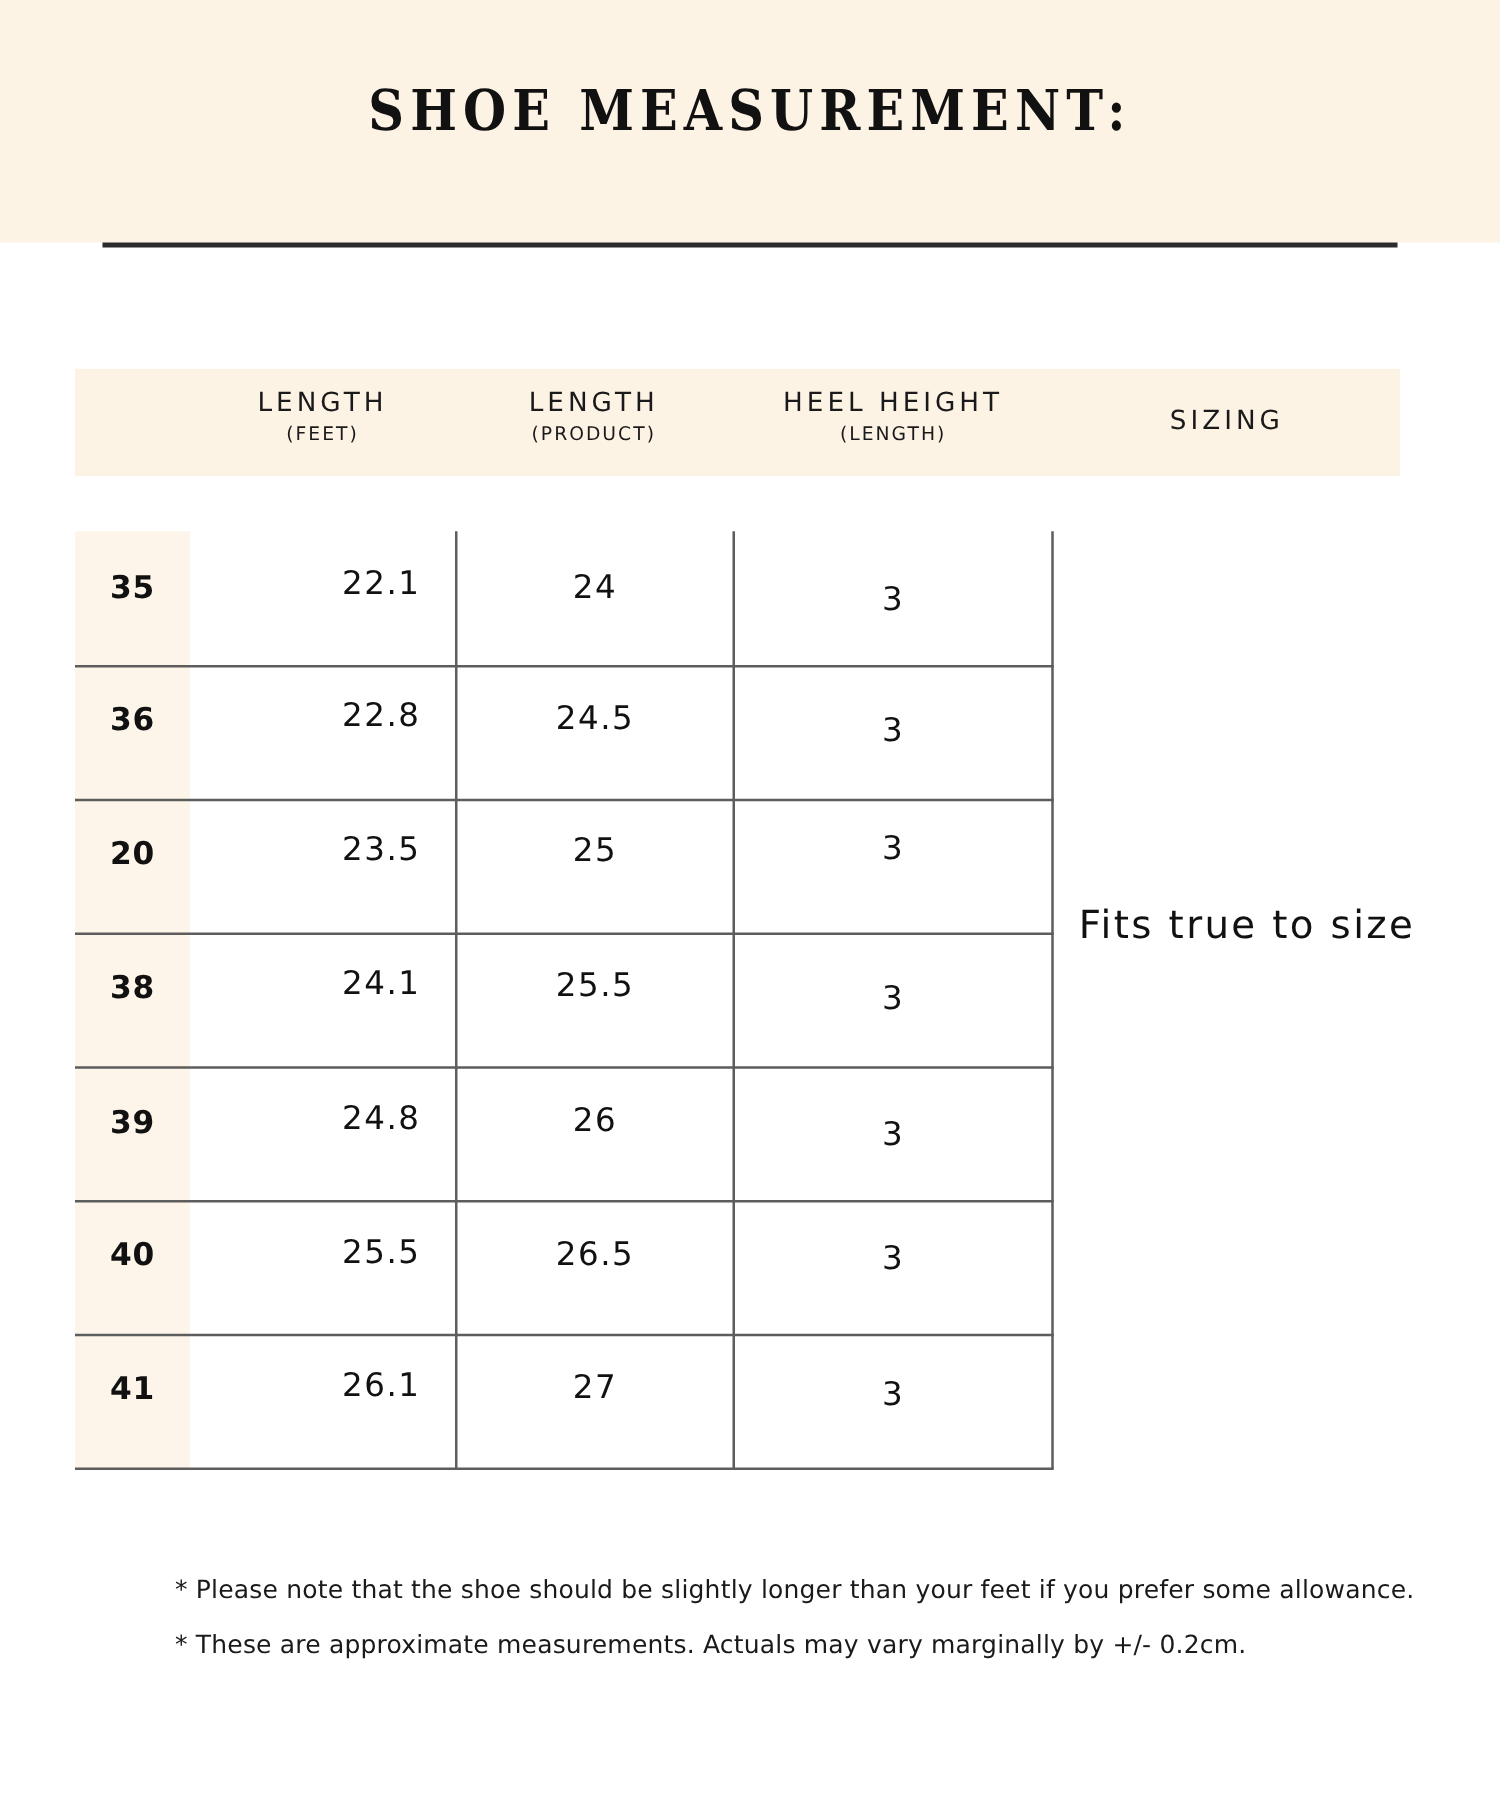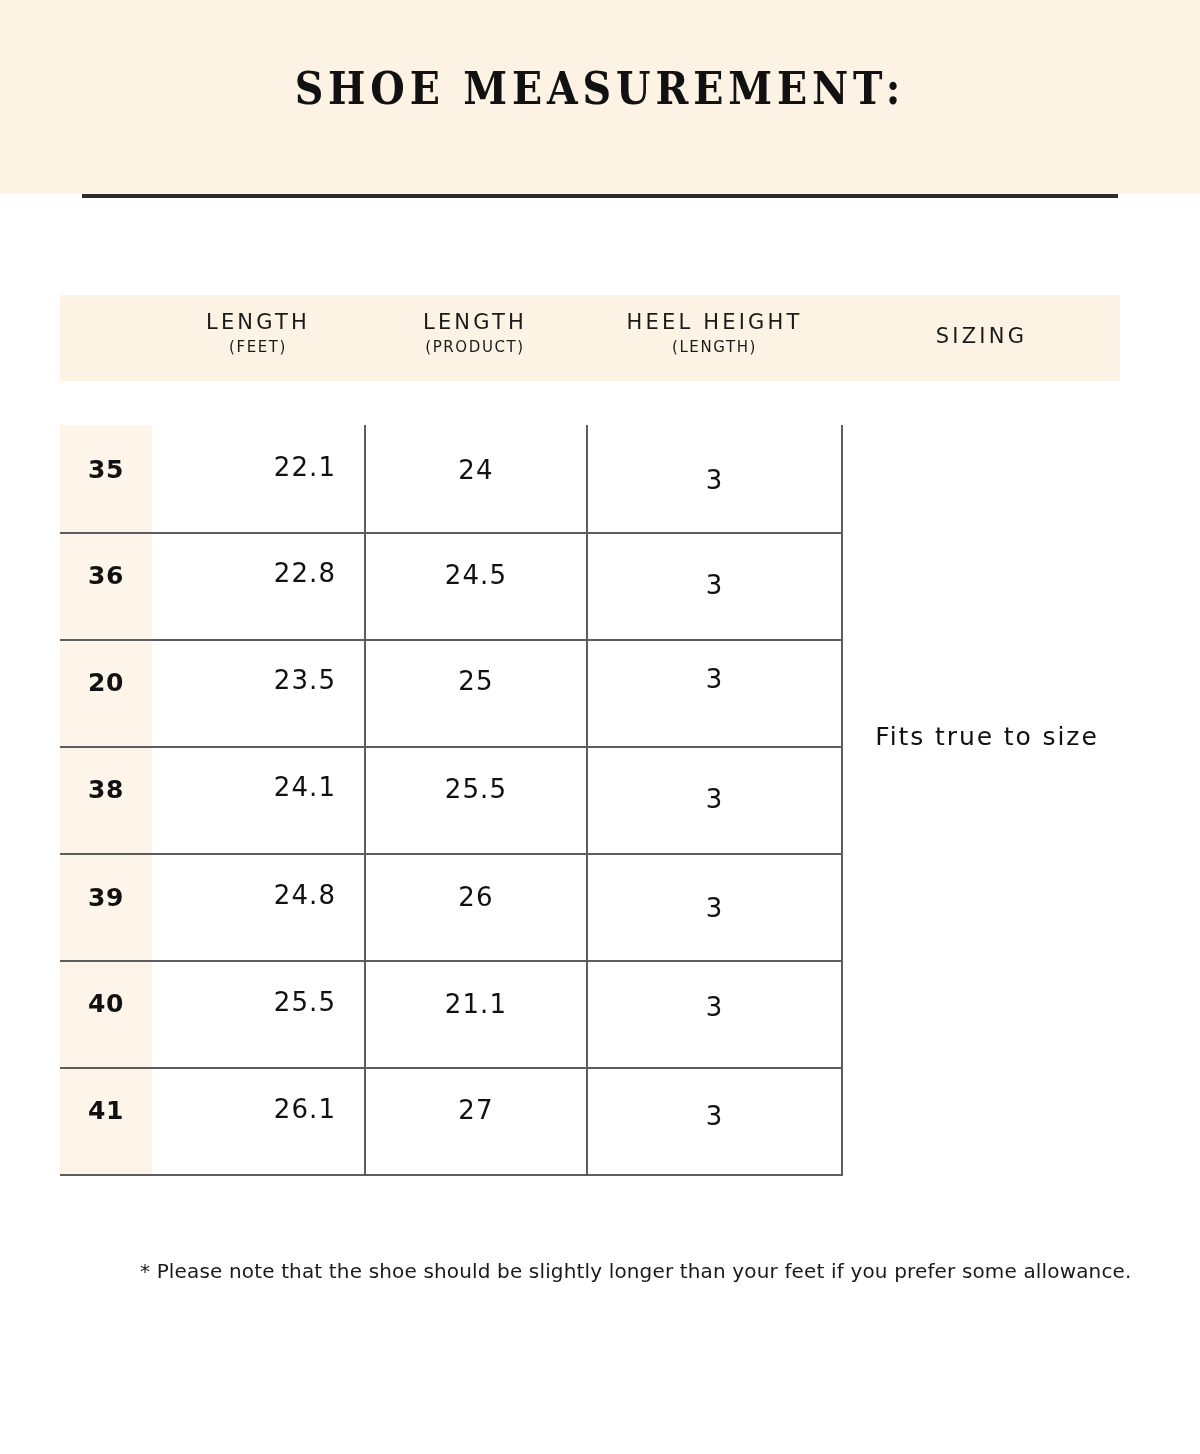--- a/index.html
+++ b/index.html
@@ -156,25 +156,26 @@
     font-size: 26px;
     letter-spacing: 1.2px;
   }
 
   
   .sizing-note {
     position: absolute;
     left: 843px;
     top: 722px;
     width: 288px;
-    text-align: center;
-    font-size: 25px;
+    text-align: left;
+    font-size: 31px;
     letter-spacing: 1.9px;
     color: #111111;
     white-space: nowrap;
+    padding-left: 20px;
   }
 
   
   .notes {
     position: absolute;
     left: 140px;
     top: 1249px;
     width: 1000px;
   }
   .note {
@@ -250,31 +251,32 @@
       <div class="row" style="top: 428px; text-decoration: underline;">
         <div class="cell cell-size" style="top: 30px;">39</div>
         <div class="cell cell-feet" style="top: 27px;">24.8</div>
         <div class="cell cell-prod" style="top: 29px;">26</div>
         <div class="cell cell-heel" style="top: 40px;">3</div>
       </div>
       <div class="hline" style="top: 535px;"></div>
       <div class="row" style="top: 535px;">
         <div class="cell cell-size" style="top: 29px;">40</div>
         <div class="cell cell-feet" style="top: 27px;">25.5</div>
-        <div class="cell cell-prod" style="top: 29px;">21.1</div>
+        <div class="cell cell-prod" style="top: 29px;">26.5</div>
         <div class="cell cell-heel" style="top: 32px;">3</div>
       </div>
       <div class="hline" style="top: 642px;"></div>
       <div class="row" style="top: 642px;">
         <div class="cell cell-size" style="top: 29px;">41</div>
         <div class="cell cell-feet" style="top: 27px;">26.1</div>
         <div class="cell cell-prod" style="top: 28px;">27</div>
         <div class="cell cell-heel" style="top: 34px;">3</div>
       </div>
       <div class="hline" style="top: 749px;"></div>
     </div>
 </div>
 
 <div class="sizing-note">Fits true to size</div>
 
 <div class="notes">
   <div class="note">* Please note that the shoe should be slightly longer than your feet if you prefer some allowance.</div>
+  <div class="note">* These are approximate measurements. Actuals may vary marginally by +/- 0.2cm.</div>
 </div>
 
 </body></html>

